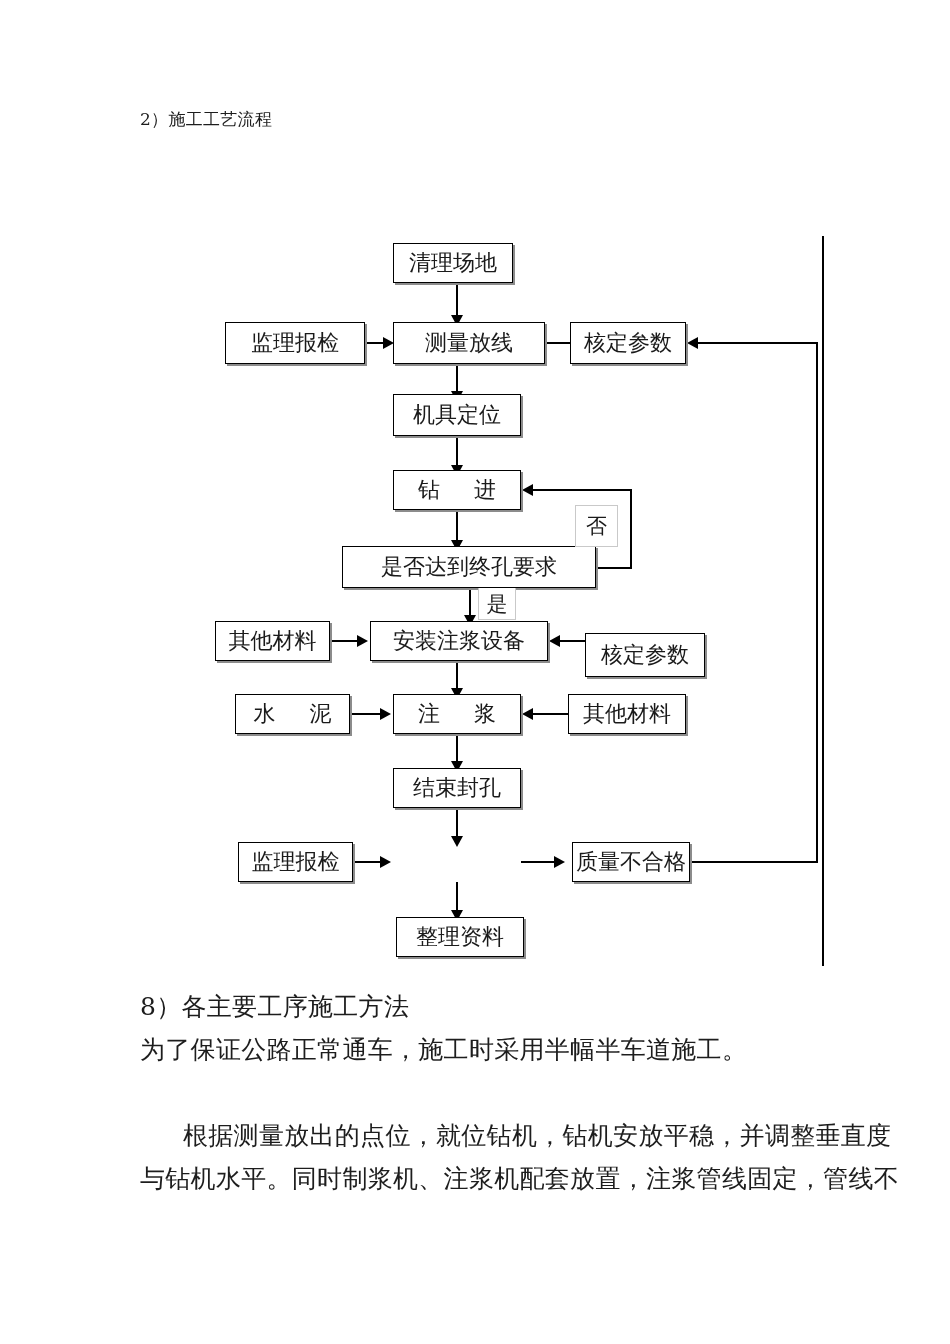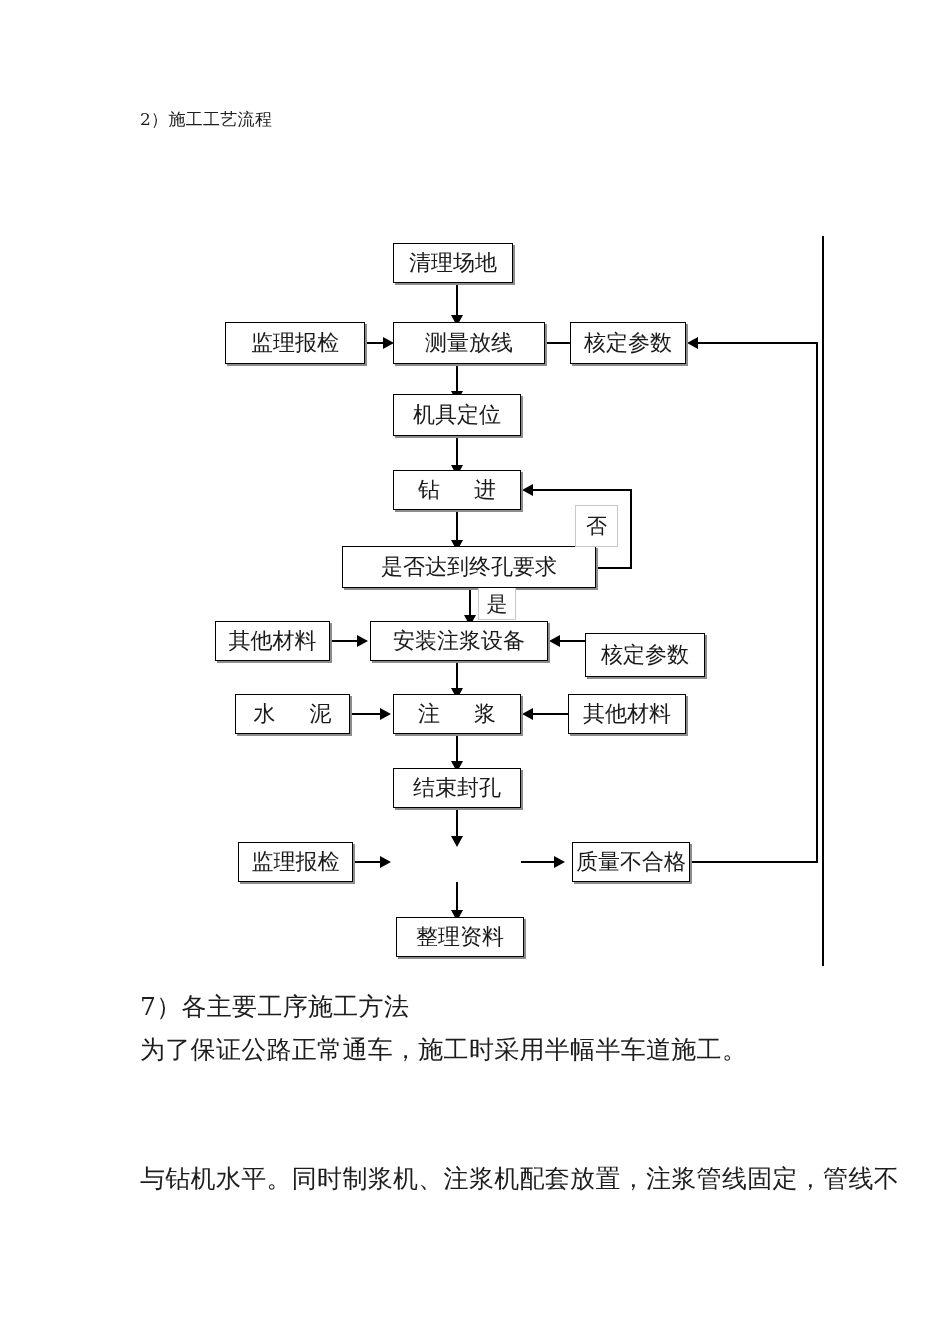--- a/index.html
+++ b/index.html
@@ -253,22 +253,23 @@
 
     <div class="ln h" style="left:521px; top:861px; width:35px;"></div>
     <div class="arrow right" style="left:554px; top:856px;"></div>
 
     <div class="ln v" style="left:456px; top:882px; height:32px;"></div>
     <div class="arrow down" style="left:451px; top:910px;"></div>
 
     <div class="node shadow" style="left:396px; top:917px; width:128px; height:40px;">整理资料</div>
   </div>
 
-  <div class="txt sec-3">7）各主要工序施工方法</div>
+  <div class="txt sec-3">8）各主要工序施工方法</div>
 
   <div class="txt body-line l-intro">为了保证公路正常通车，施工时采用半幅半车道施工。</div>
 
 
+  <div class="txt body-line l-p1">根据测量放出的点位，就位钻机，钻机安放平稳，并调整垂直度</div>
 
   <div class="txt body-line l-p2">与钻机水平。同时制浆机、注浆机配套放置，注浆管线固定，管线不</div>
 
 
 </div>
 
 </body></html>

